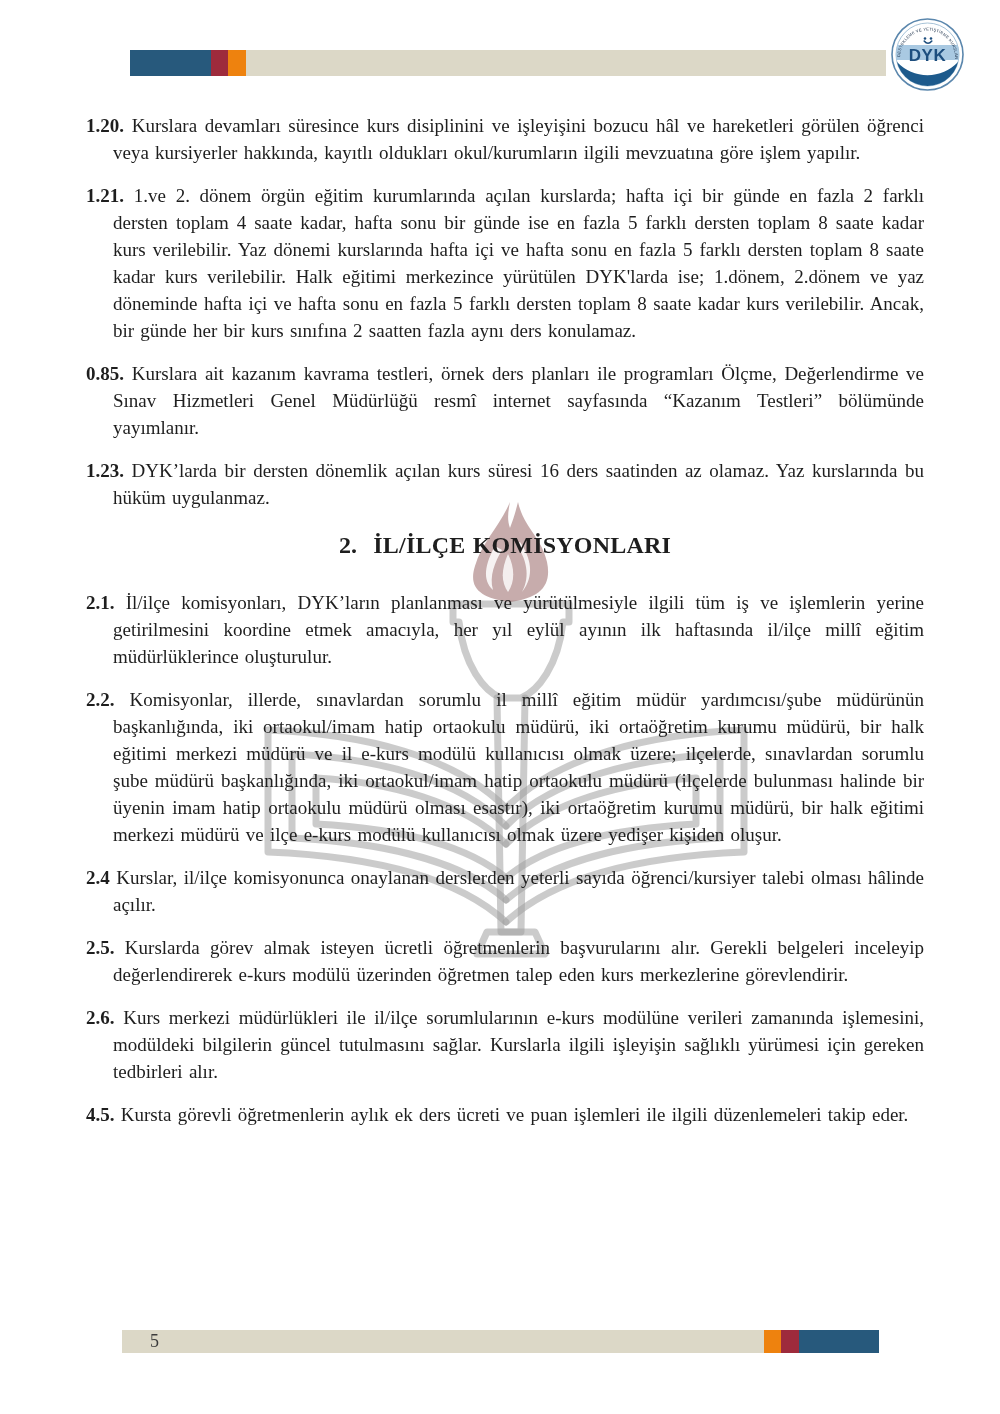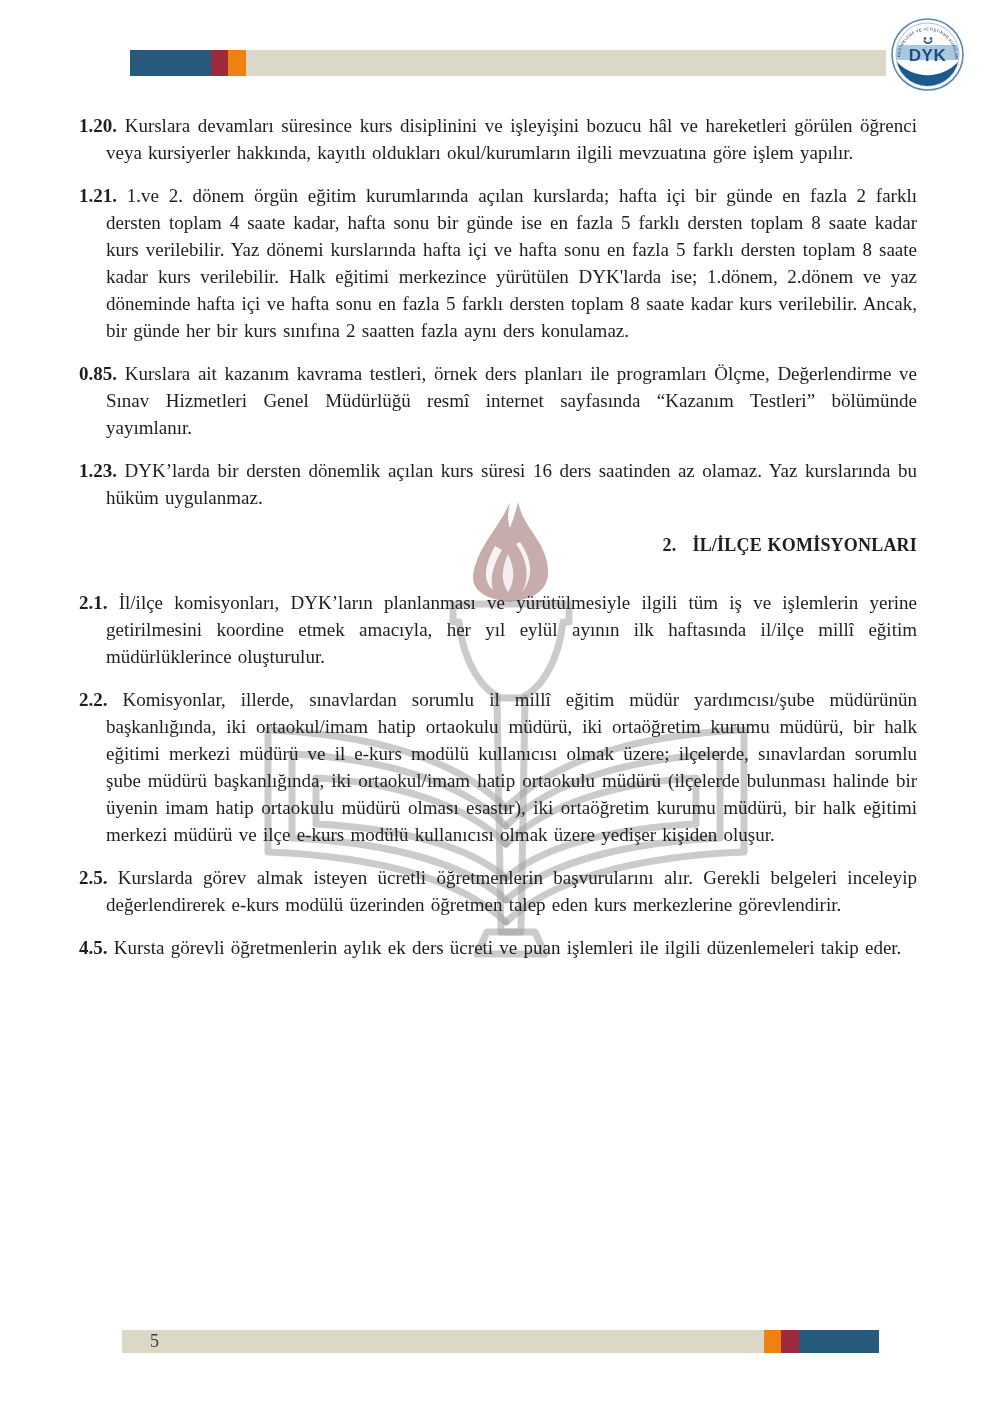--- a/index.html
+++ b/index.html
@@ -25,28 +25,28 @@
   .fbar .seg-orange{width:17px;height:100%;}
   .fbar .seg-red{width:18px;height:100%;}
   .fbar .seg-blue{width:80px;height:100%;}
   .page-num{font-size:18px;color:#3c3c3c;padding-left:28px;line-height:23px;}
   
   .logo{position:absolute;top:18px;left:891px;width:73px;height:73px;}
   
   .watermark{position:absolute;top:486px;left:254px;width:504px;height:480px;z-index:0;}
   
   .content{
-    position:absolute;top:112px;left:79px;width:838px;z-index:1;
+    position:absolute;top:112px;left:86px;width:838px;z-index:1;
     font-size:19px;line-height:27px;text-align:justify;word-spacing:1.5px;
   }
   .para{margin:0 0 16px 0;padding-left:27px;text-indent:-27px;}
   .para .num{font-weight:bold;}
   .sec-heading{
-    margin:20px 0 30px 0;font-size:18px;font-weight:bold;line-height:28px;
-    text-align:right;letter-spacing:.2px;word-spacing:1px;
+    margin:20px 0 30px 0;font-size:24px;font-weight:bold;line-height:28px;
+    text-align:center;letter-spacing:.2px;word-spacing:1px;
   }
   .sec-heading .sec-num{margin-right:16px;}
 </style>
 </head>
 <body>
 
 <div class="page">
 
   <svg class="watermark" viewBox="0 0 504 480" aria-hidden="true">
     <g stroke="#a0a0a0" stroke-opacity="0.55" stroke-width="7" fill="none" stroke-linejoin="round" stroke-linecap="round">
@@ -116,23 +116,25 @@
 
     <p class="para"><span class="num">1.23.</span> <span>DYK’larda bir dersten dönemlik açılan kurs süresi 16 ders saatinden az olamaz. Yaz kurslarında bu hüküm uygulanmaz.</span></p>
 
     <h2 class="sec-heading"><span class="sec-num">2.</span><span>İL/İLÇE KOMİSYONLARI</span></h2>
 
     <p class="para"><span class="num">2.1.</span> <span>İl/ilçe komisyonları, DYK’ların planlanması ve yürütülmesiyle ilgili tüm iş ve işlemlerin yerine getirilmesini koordine etmek amacıyla, her yıl eylül ayının ilk haftasında il/ilçe millî eğitim müdürlüklerince oluşturulur.</span></p>
 
     <p class="para"><span class="num">2.2.</span> <span>Komisyonlar, illerde, sınavlardan sorumlu il millî eğitim müdür yardımcısı/şube müdürünün başkanlığında, iki ortaokul/imam hatip ortaokulu müdürü, iki ortaöğretim kurumu müdürü, bir halk eğitimi merkezi müdürü ve il e-kurs modülü kullanıcısı olmak üzere; ilçelerde, sınavlardan sorumlu şube müdürü başkanlığında, iki ortaokul/imam hatip ortaokulu müdürü (ilçelerde bulunması halinde bir üyenin imam hatip ortaokulu müdürü olması esastır), iki ortaöğretim kurumu müdürü, bir halk eğitimi merkezi müdürü ve ilçe e-kurs modülü kullanıcısı olmak üzere yedişer kişiden oluşur.</span></p>
 
 
+    <p class="para"><span class="num">2.4</span> <span>Kurslar, il/ilçe komisyonunca onaylanan derslerden yeterli sayıda öğrenci/kursiyer talebi olması hâlinde açılır.</span></p>
 
     <p class="para"><span class="num">2.5.</span> <span>Kurslarda görev almak isteyen ücretli öğretmenlerin başvurularını alır. Gerekli belgeleri inceleyip değerlendirerek e-kurs modülü üzerinden öğretmen talep eden kurs merkezlerine görevlendirir.</span></p>
 
+    <p class="para"><span class="num">2.6.</span> <span>Kurs merkezi müdürlükleri ile il/ilçe sorumlularının e-kurs modülüne verileri zamanında işlemesini, modüldeki bilgilerin güncel tutulmasını sağlar. Kurslarla ilgili işleyişin sağlıklı yürümesi için gereken tedbirleri alır.</span></p>
 
     <p class="para"><span class="num">4.5.</span> <span>Kursta görevli öğretmenlerin aylık ek ders ücreti ve puan işlemleri ile ilgili düzenlemeleri takip eder.</span></p>
 
   </main>
 
   <div class="fbar">
     <span class="seg-beige">
       <span class="page-num">5</span>
     </span>
     <span class="seg-orange"></span>

